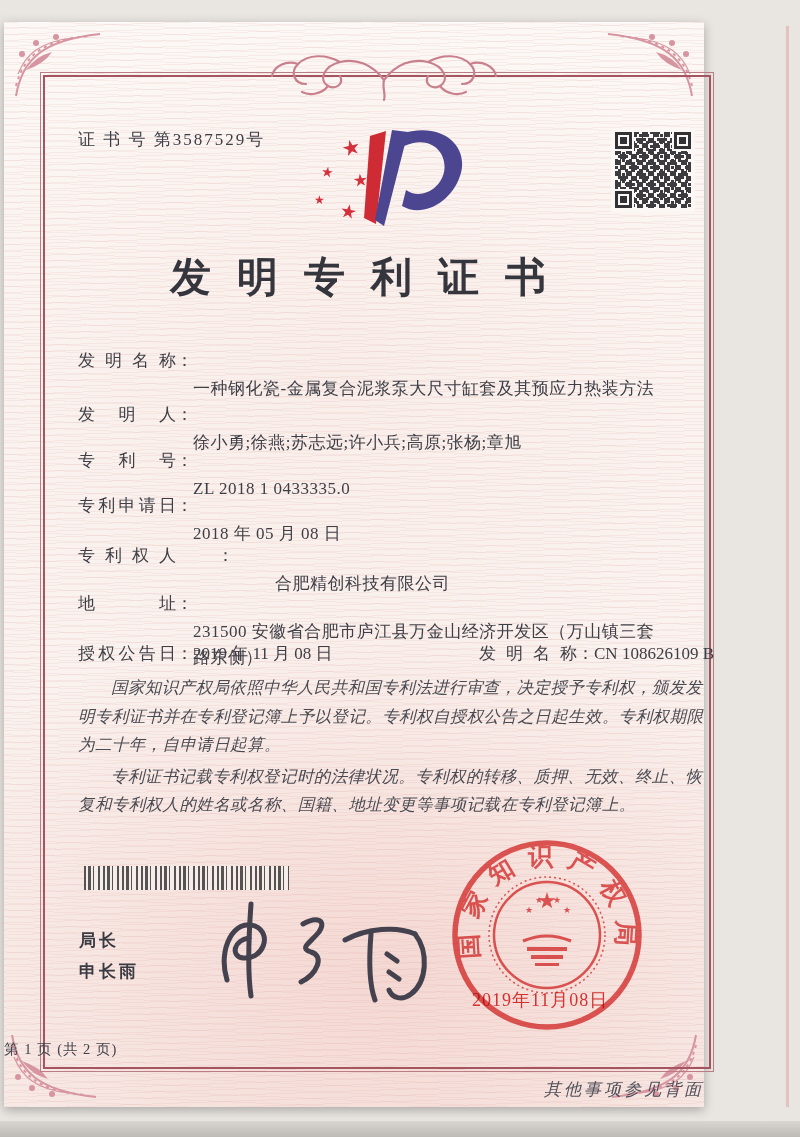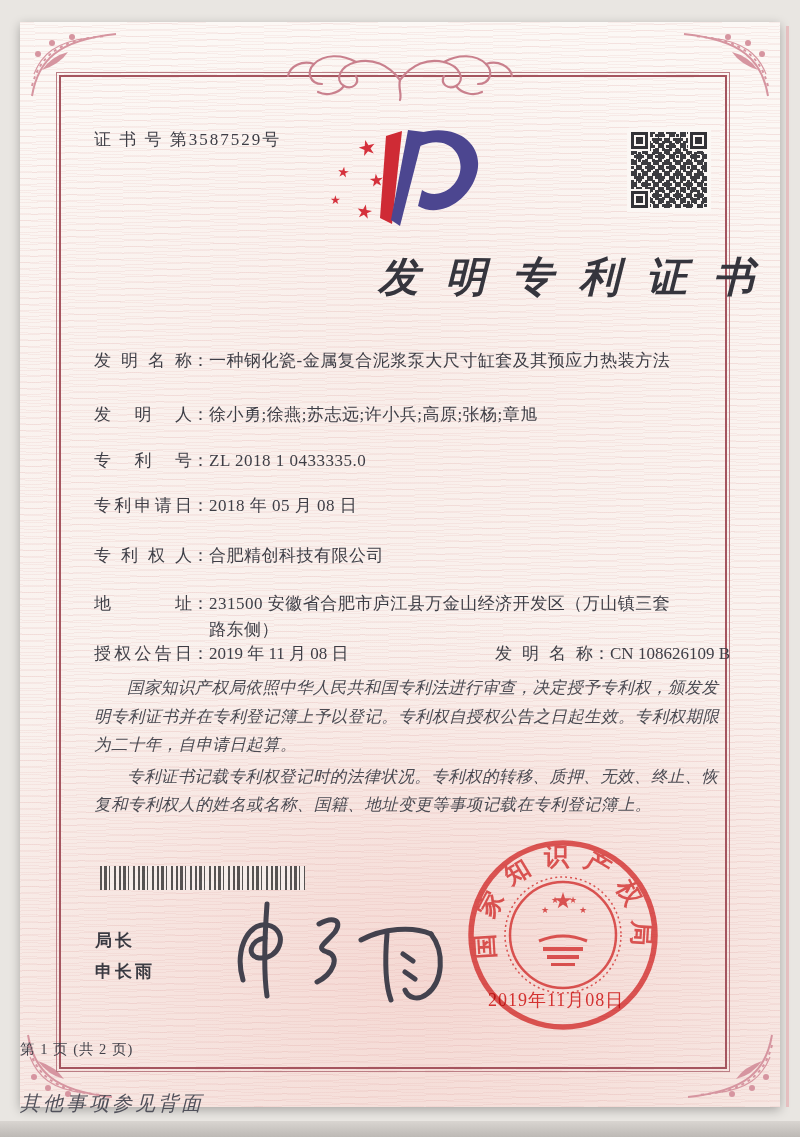--- a/index.html
+++ b/index.html
@@ -6,21 +6,21 @@
   body{
     width:800px;height:1137px;position:relative;overflow:hidden;
     background:#e9e6e2;
     font-family:"Liberation Serif","DejaVu Serif",serif;
   }
   
   .photo-edge{position:absolute;right:11px;top:26px;bottom:30px;width:3px;background:#e6b3b6;opacity:.75;}
   .photo-bottom{position:absolute;left:0;right:0;bottom:0;height:16px;background:linear-gradient(#d9d5d1,#bdb9b5);}
   
   .paper{
-    position:absolute;left:20px;top:22px;width:760px;height:1085px;
+    position:absolute;left:4px;top:22px;width:700px;height:1085px;
     background:
       repeating-linear-gradient(178deg, rgba(221,160,158,.15) 0 1px, transparent 1px 6px),
       repeating-linear-gradient(182.5deg, rgba(221,160,158,.13) 0 1px, transparent 1px 7px),
       radial-gradient(120% 55% at 55% 88%, rgba(238,178,170,.38), transparent 62%),
       radial-gradient(90% 45% at 48% 32%, rgba(247,231,226,.55), transparent 70%),
       linear-gradient(#fcf8f5,#f8eeea);
     box-shadow:0 3px 10px rgba(0,0,0,.28);
     color:#45454d;
   }
   
@@ -39,49 +39,49 @@
   .qr{position:absolute;left:607px;top:106px;width:84px;height:84px;background:#fbf7f4;padding:4px;box-sizing:border-box;}
   .qr-mod{position:relative;width:100%;height:100%;
     background:
       repeating-conic-gradient(#3c3c40 0% 25%, transparent 0% 50%) 0 0/11px 11px,
       repeating-conic-gradient(transparent 0% 28%, #3c3c40 0% 50%) 3px 2px/7px 7px;
   }
   .finder{position:absolute;width:17px;height:17px;border:3.5px solid #323236;background:#fbf7f4;box-shadow:0 0 0 2px #fbf7f4;box-sizing:border-box;}
   .finder::after{content:"";position:absolute;inset:2px;background:#323236;}
   .finder.f-tl{left:0;top:0;} .finder.f-tr{right:0;top:0;} .finder.f-bl{left:0;bottom:0;}
   
-  .title{position:absolute;left:0;right:0;top:228px;text-align:right;
-    font-size:41px;font-weight:bold;color:#35353d;letter-spacing:26px;padding-left:34px;font-style:italic;}
+  .title{position:absolute;left:0;right:0;top:228px;text-align:center;
+    font-size:41px;font-weight:bold;color:#35353d;letter-spacing:26px;padding-left:34px;}
   
   .fields{position:absolute;left:74px;top:0;width:636px;font-size:17px;color:#3e3e46;}
   .row{position:absolute;display:flex;line-height:26px;width:100%;}
   .flabel{width:98px;text-align:justify;text-align-last:justify;flex:0 0 98px;}
   .colon{flex:0 0 16px;}
-  .fvalue{flex:1;letter-spacing:.5px;}
-  .r1{top:326px;} .r2{top:380px;justify-content:center;} .r3{top:426px;} .r4{top:471px;} .r5{top:521px;} .r6{top:569px;} .r7{top:619px;justify-content:space-between;}
+  .fvalue{flex:1;letter-spacing:.5px;margin-top:28px;}
+  .r1{top:326px;} .r2{top:380px;justify-content:center;} .r3{top:426px;} .r4{top:471px;} .r5{top:521px;gap:41px;} .r6{top:569px;} .r7{top:619px;justify-content:space-between;}
   .r6 .fvalue{max-width:476px;}
   .half{display:flex;flex:0 0 auto;}
   .half.right{margin-left:34px;}
   
   .paras{position:absolute;left:74px;top:652px;width:634px;font-size:16.5px;line-height:28.5px;
     font-style:italic;color:#4a4a52;letter-spacing:.4px;}
   .paras p{margin:0;text-indent:2em;}
   .paras p + p{margin-top:3px;}
   
   .barcode{position:absolute;left:80px;top:844px;width:205px;height:24px;opacity:.85;
     background:repeating-linear-gradient(90deg,#3a3a3a 0 2px,#f6efec 2px 4px,#3a3a3a 4px 7px,#f6efec 7px 9px,#3a3a3a 9px 10px,#f6efec 10px 14px,#3a3a3a 14px 16px,#f6efec 16px 19px);}
   .director{position:absolute;left:75px;top:903px;font-size:17px;line-height:31px;letter-spacing:3px;
     color:#3a3a42;font-weight:600;font-family:"Liberation Sans","DejaVu Sans",sans-serif;}
   .signature{position:absolute;left:195px;top:868px;width:230px;height:115px;}
   .seal{position:absolute;left:443px;top:813px;width:200px;height:200px;mix-blend-mode:multiply;opacity:.92;}
   .seal-date{position:absolute;left:468px;top:966px;font-size:18px;font-weight:normal;color:#dd3a3a;
     letter-spacing:1px;mix-blend-mode:multiply;}
   .page-info{position:absolute;left:0;right:0;top:1018px;text-align:left;font-size:14.5px;color:#43434b;letter-spacing:1px;}
-  .back-note{position:absolute;left:0;right:0;top:1056px;text-align:left;font-size:20px;color:#50505a;
-    letter-spacing:3px;font-style:italic;margin-top:12px;}
+  .back-note{position:absolute;left:0;right:0;top:1056px;text-align:right;font-size:17px;color:#50505a;
+    letter-spacing:3px;font-style:italic;}
 </style>
 </head>
 <body>
 
 <div class="paper">
 
   <svg class="corner tl" viewBox="0 0 92 72">
     <g fill="none" stroke="#d695a0" stroke-width="2">
       <path d="M4,68 C10,32 30,12 88,6"></path>
       <path d="M4,58 C12,28 30,12 78,8" stroke-dasharray="3 4"></path>

